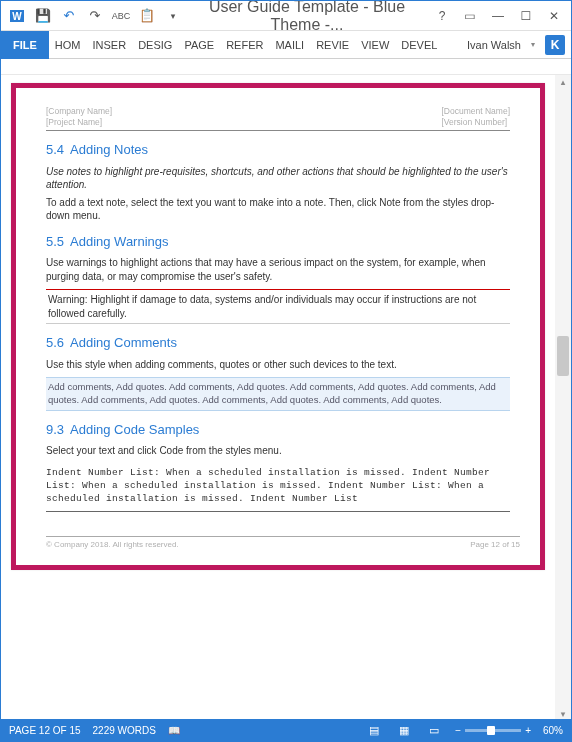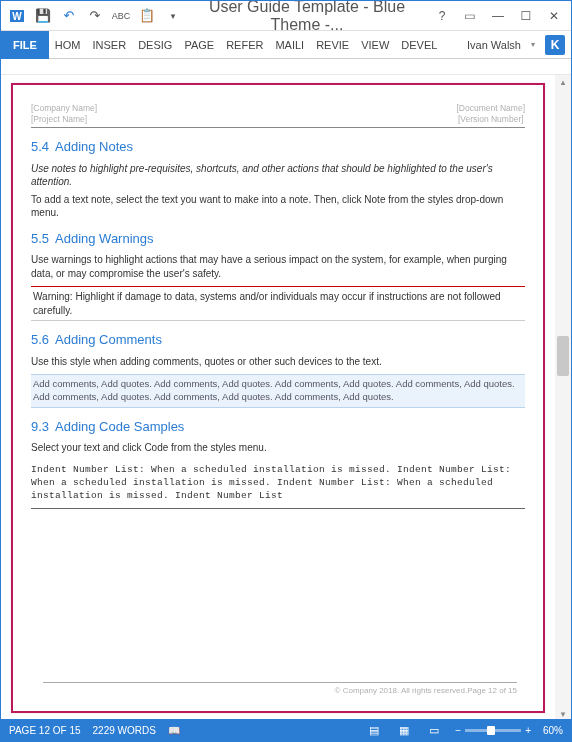--- a/index.html
+++ b/index.html
@@ -13,32 +13,32 @@
 .win-btn{width:26px;height:22px;display:flex;align-items:center;justify-content:center;color:#555;font-size:12px}
 .ribbon{height:28px;display:flex;align-items:stretch;background:#fff;border-bottom:1px solid #d0d0d0}
 .file-tab{background:#2b7cd3;color:#fff;padding:14px 12px;display:flex;align-items:center;font-size:11px;font-weight:700}
 .tab{padding:0 6px;display:flex;align-items:center;font-size:11px;color:#444}
 .user-box{margin-left:auto;display:flex;align-items:center;gap:10px;padding:0 6px}
 .user-name{font-size:11px;color:#444}
 .user-badge{width:20px;height:20px;background:#2b7cd3;color:#fff;display:flex;align-items:center;justify-content:center;font-size:12px;font-weight:700;border-radius:2px}
 .ruler{height:16px;background:#fff;border-bottom:1px solid #e8e8e8;position:relative}
 .page-wrap{background:#fff;height:646px;overflow:hidden;display:flex}
 .page-area{flex:1;padding:8px 10px;overflow:hidden}
-.page{background:#fff;border:2px solid #be185d;box-shadow:0 0 2px rgba(0,0,0,.1);height:630px;padding:18px 18px;position:relative;font-size:10px;color:#333;line-height:1.35}
+.page{background:#fff;border:5px solid #be185d;box-shadow:0 0 2px rgba(0,0,0,.1);height:487px;padding:18px 30px;position:relative;font-size:10px;color:#333;line-height:1.35}
 .hdr-row{display:flex;justify-content:space-between;font-size:8.5px;color:#b0b0b0;border-bottom:1px solid #888;padding-bottom:2px;margin-bottom:10px}
 .hdr-row div{line-height:1.3}
 .heading{color:#2b7cd3;font-size:13px;margin:10px 0 6px;display:flex;}
 .heading .num{min-width:24px}
 .body-it{font-style:italic;margin-bottom:4px}
 .body-p{margin-bottom:6px}
 .note-box{border-top:2px solid #1a4d8f;border-bottom:1px solid #ccc;padding:3px 2px;margin:6px 0}
 .warn-box{border-top:1.5px solid #c00;border-bottom:1px solid #ccc;padding:3px 2px;margin:6px 0}
 .cmt-box{background:#eaf2fb;border-top:1px solid #b8d4ee;border-bottom:1px solid #b8d4ee;padding:3px 2px;margin:6px 0;color:#556;font-size:9.5px}
 .code-box{font-family:Liberation Mono, monospace;border-bottom:1px solid #666;padding:3px 0 6px;margin:6px 0;letter-spacing:.3px;font-size:9.5px}
-.footer-row{position:absolute;bottom:14px;left:30px;right:26px;border-top:1px solid #aaa;padding-top:3px;display:flex;justify-content:flex-end;font-size:8px;color:#b0b0b0}
+.footer-row{position:absolute;bottom:14px;left:30px;right:20px;border-top:1px solid #aaa;padding-top:3px;display:flex;justify-content:space-between;font-size:8px;color:#b0b0b0}
 .scroll-v{width:16px;background:#f4f4f4;display:flex;flex-direction:column;align-items:center}
 .scroll-v .arrow{height:14px;font-size:9px;color:#888;display:flex;align-items:center}
 .scroll-v .track{flex:1;width:100%;position:relative}
 .scroll-v .thumb{position:absolute;top:40%;left:2px;right:2px;height:40px;background:#c8c8c8;border-radius:2px}
 .statusbar{position:absolute;bottom:0;left:0;right:0;height:22px;background:#2b7cd3;color:#fff;display:flex;align-items:center;font-size:10px;padding:0 8px;gap:12px}
 .statusbar .spacer{flex:1}
 .sb-icon{width:18px;height:16px;display:flex;align-items:center;justify-content:center;font-size:11px}
 .zoom-slider{display:flex;align-items:center;gap:4px}
 .slider-track{width:56px;height:3px;background:rgba(255,255,255,.45);position:relative}
 .slider-thumb{position:absolute;left:22px;top:-3px;width:8px;height:9px;background:#fff;border-radius:1px}
@@ -91,21 +91,21 @@
 </div>
 
 <div class="ruler"></div>
 
 <div class="page-wrap">
   <div class="page-area">
     <div class="bookmark-tab">◢</div>
     <div class="page">
       <div class="hdr-row">
         <div><span>[Company Name]</span><br><span>[Project Name]</span></div>
-        <div style="text-align:center"><span>[Document Name]</span><br><span>[Version Number]</span></div>
+        <div style="text-align:left"><span>[Document Name]</span><br><span>[Version Number]</span></div>
       </div>
 
       <div class="heading">
           <span class="num">5.4</span>
           <span>Adding Notes</span>
         </div>
       <p class="body-it">Use notes to highlight pre-requisites, shortcuts, and other actions that should be highlighted to the user's attention.</p>
       <p class="body-p">To add a text note, select the text you want to make into a note. Then, click Note from the styles drop-down menu.</p>
 
       <div class="heading">

